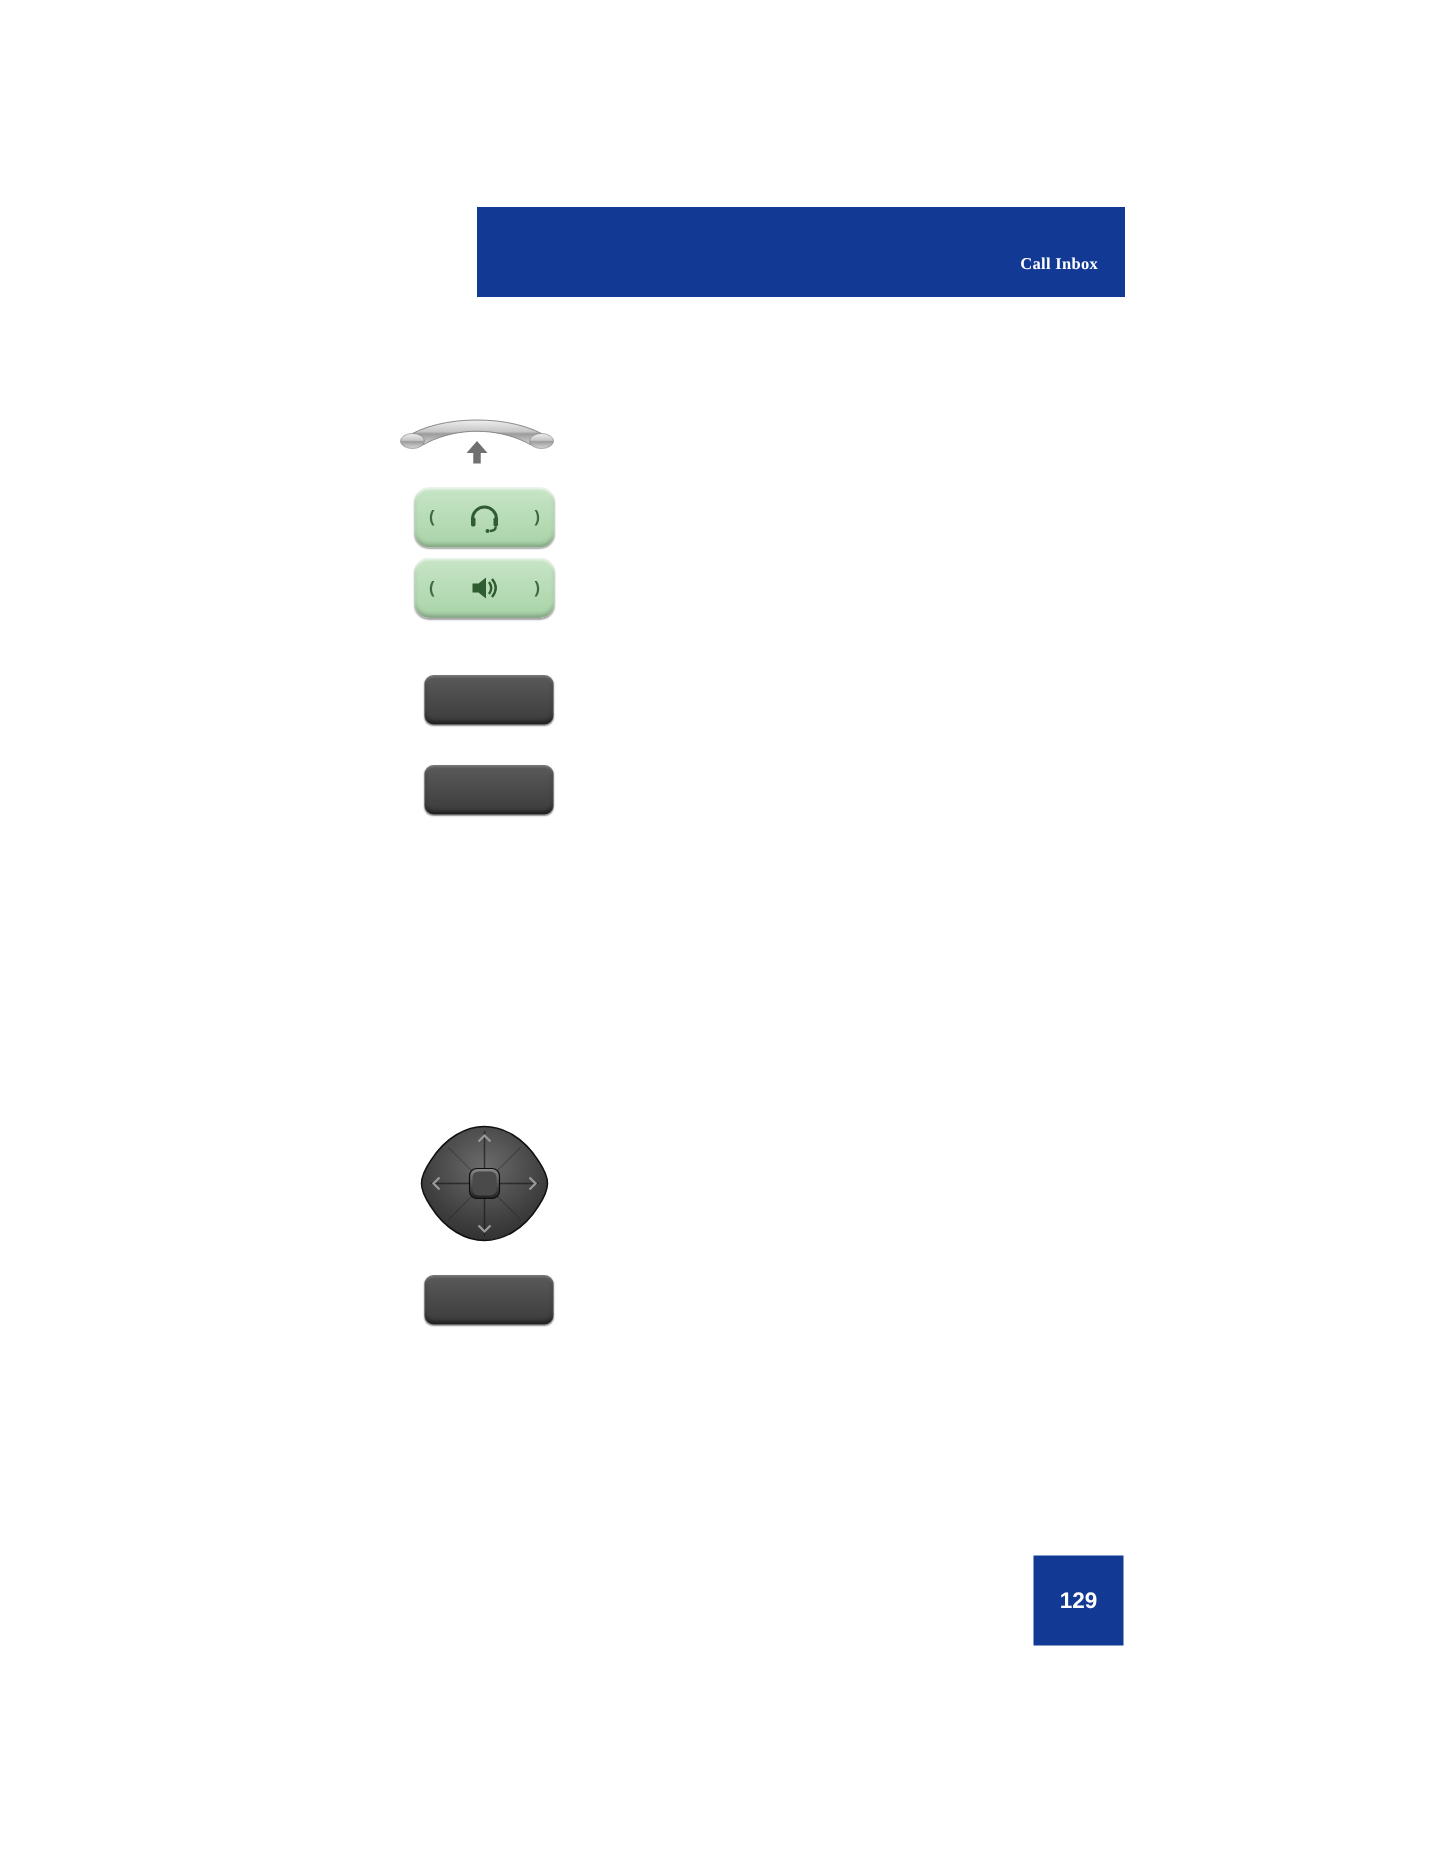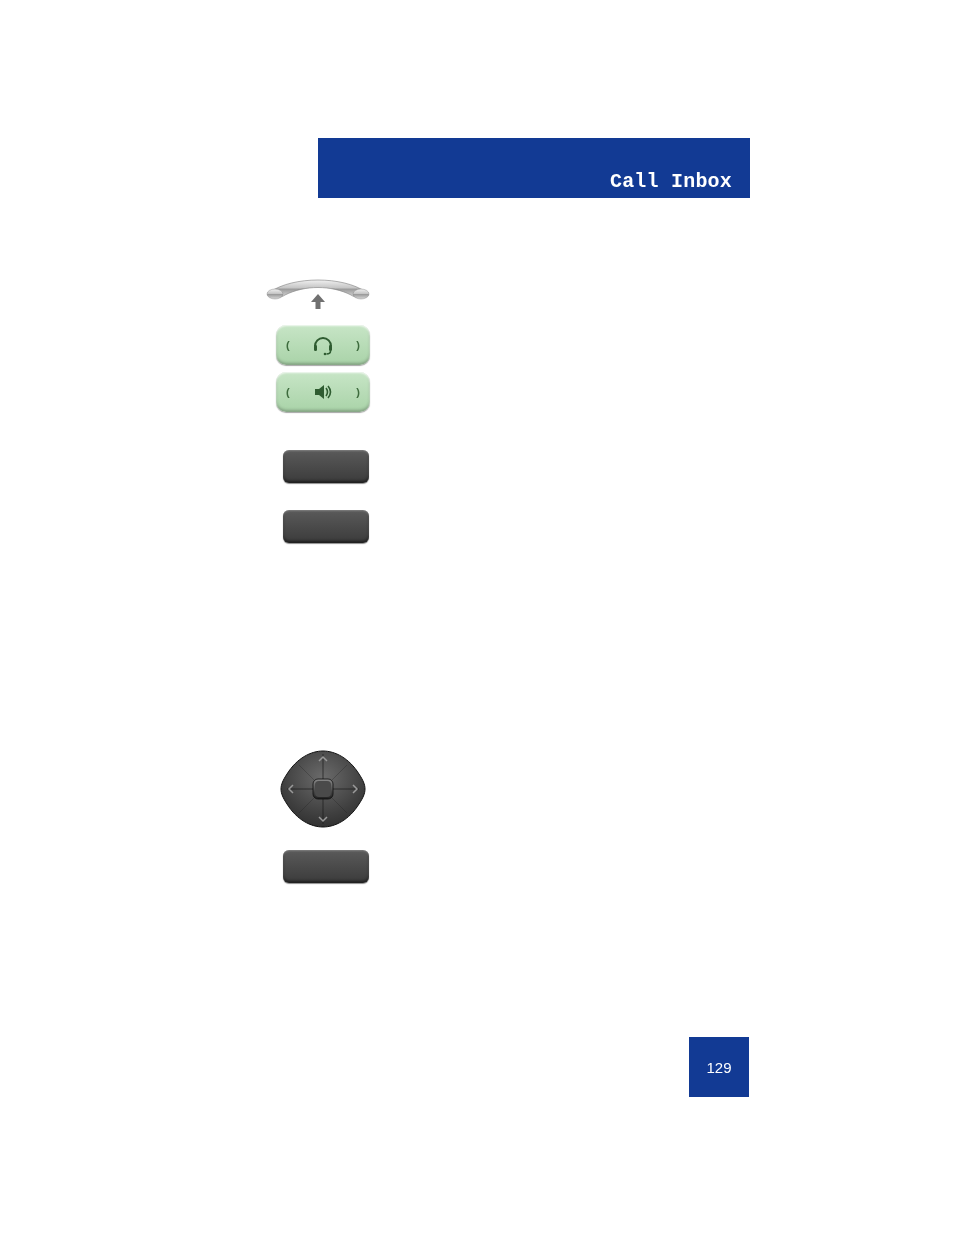--- a/index.html
+++ b/index.html
@@ -36,35 +36,35 @@
     left: 318px;
     width: 432px;
     height: 60px;
     background: #123a94;
   }
   .header-title {
     position: absolute;
     top: 170px;
     right: 222px;
     color: #fff;
-    font-size: 20px;
+    font-size: 11px;
     font-weight: bold;
-    font-family: Liberation Mono, monospace;
+    font-family: Liberation Serif, serif;
     letter-spacing: 0.2px;
   }
   
   .page-num-box {
     position: absolute;
     bottom: 138px;
     right: 205px;
     width: 60px;
     height: 60px;
     background: #123a94;
     color: #fff;
-    font-weight: normal;
+    font-weight: bold;
     font-size: 15px;
     display: flex;
     align-items: center;
     justify-content: center;
     font-family: "Arial Black", Arial, sans-serif;
   }
 
   
   .handset-wrap {
     top: 278px;

